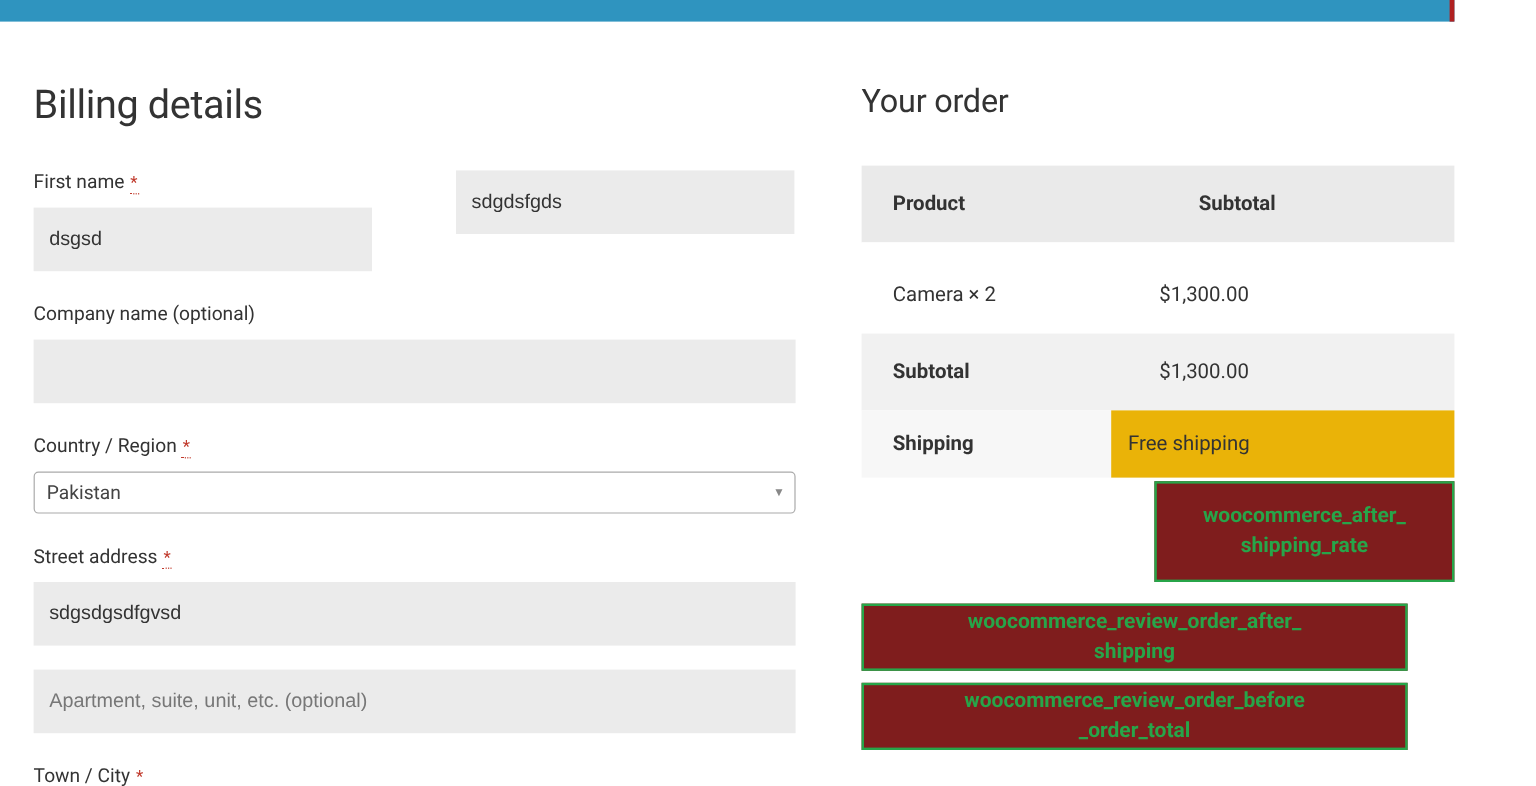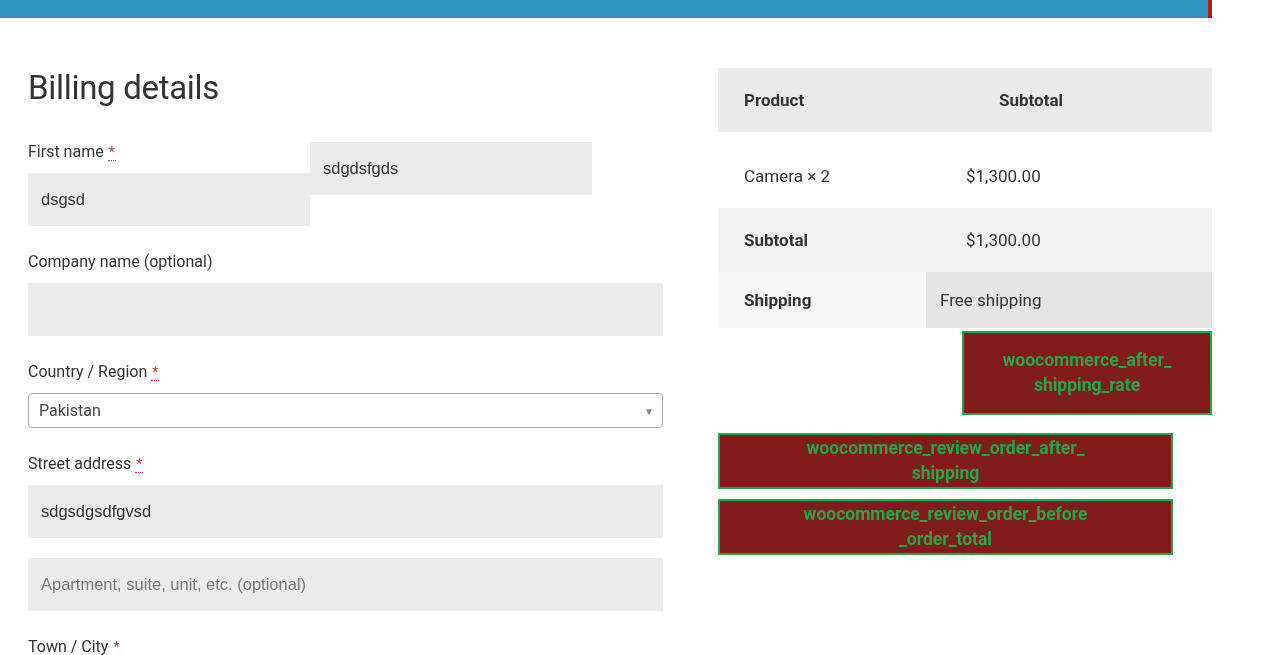--- a/index.html
+++ b/index.html
@@ -4,21 +4,21 @@
 <style>
   * { box-sizing: border-box; margin: 0; padding: 0; }
   html, body { width: 1280px; height: 655px; font-family: -apple-system, BlinkMacSystemFont, "Segoe UI", Roboto, "Helvetica Neue", Arial, sans-serif; color: #333; background: #fff; overflow: hidden; }
   .topbar { height: 18px; background: #2f94bf; margin: 0 68px 0 0; }
   .topbar .red-edge { position: absolute; top:0; right:68px; width:4px; height:18px; background:#b02020; }
   .page { display: flex; padding: 50px 68px 0 28px; gap: 55px; }
   .col-left { flex: 0 0 635px; }
   .col-right { flex: 1; }
   h1.billing { font-size: 33px; font-weight: 400; color:#333; margin-bottom: 35px; letter-spacing: -0.3px; }
   h1.order { font-size: 27px; font-weight: 400; color:#333; margin-bottom: 38px; letter-spacing:-0.2px; }
-  .row { display:flex; margin-bottom:26px; }
+  .row { display:flex; gap:70px; margin-bottom:26px; }
   .field { display:flex; flex-direction:column; }
   .field.half { flex: 0 0 282px; }
   .field.full { width: 635px; }
   label.lbl { font-size:16px; color:#333; margin-bottom:12px; }
   .req { color:#c0392b; border-bottom:1px dotted #c0392b; font-size:14px; padding:0 1px;}
   input.txt {
     height:53px; background:#ebebeb; border:none; padding:16px 13px; font-size:16.5px; color:#333; outline:none;
   }
   input.txt::placeholder { color:#777; }
   .select2 {
@@ -33,21 +33,21 @@
   .ocell { padding:22px 26px; font-size:17px; }
   .ocell.prod { flex:0 0 222px; }
   .ocell.sub { flex:1; }
   .ohead { background:#eaeaea; font-weight:700; color:#333;gap:33px; }
   .orow.body { background:#fff; color:#333; font-weight:400; }
   .orow.body .ocell { padding-top:34px; padding-bottom:22px; }
   .orow.tot  { background:#f1f1f1; }
   .orow.tot .prod { font-weight:700; }
   .orow.ship { background:#f7f7f7; }
   .orow.ship .prod { font-weight:700; padding-top:18px; padding-bottom:18px; }
-  .orow.ship .sub  { background:#e5e5e5; font-weight:400; padding-top:18px; padding-bottom:18px; padding-left:14px; }
+  .orow.ship .sub  { background:#eab308; font-weight:400; padding-top:18px; padding-bottom:18px; padding-left:14px; }
 
   .hookbox {
     border:2px solid #27a549; color:#27a549; font-weight:700; font-size:17.5px;
     display:flex; align-items:center; justify-content:center; text-align:center;
     line-height:1.45; background:#7f1d1d;
   }
   .hookbox.small { width:250px; height:84px; margin-left:auto; margin-top:3px; margin-right:0; }
   .hookbox.wide  { width:455px; height:56px; margin-top:18px; }
   .hookbox.wide + .hookbox.wide { margin-top:10px; }
   .qty-x { color:#333; }
@@ -96,20 +96,21 @@
       <input class="txt" type="text" placeholder="Apartment, suite, unit, etc. (optional)" style="">
     </div>
 
     <div class="field full">
       <label class="lbl"><span>Town / City</span> <span class="req">*</span></label>
 
     </div>
   </div>
 
   <div class="col-right">
+    <h1 class="order">Your order</h1>
 
     <div class="otable">
       <div class="orow ohead">
         <div class="ocell prod">Product</div>
         <div class="ocell sub">Subtotal</div>
       </div>
       <div class="orow body">
         <div class="ocell prod"><span>Camera </span><span class="qty-x"> × 2</span></div>
         <div class="ocell sub">$1,300.00</div>
       </div>

